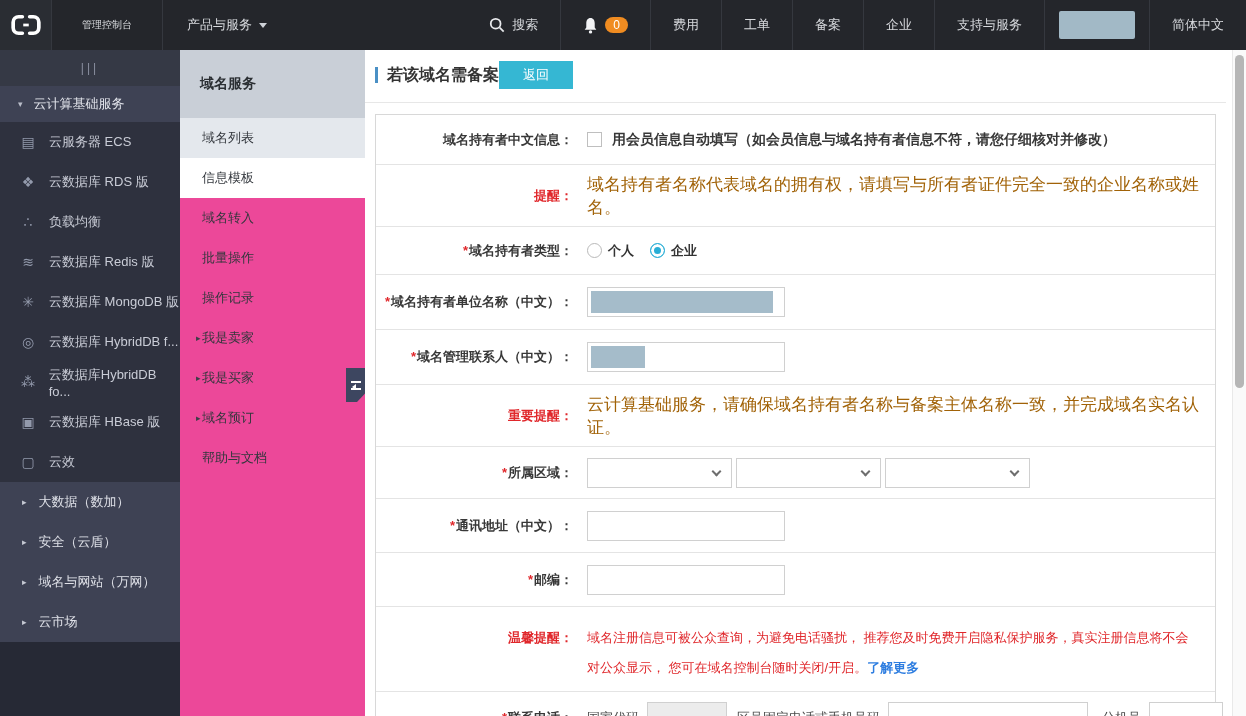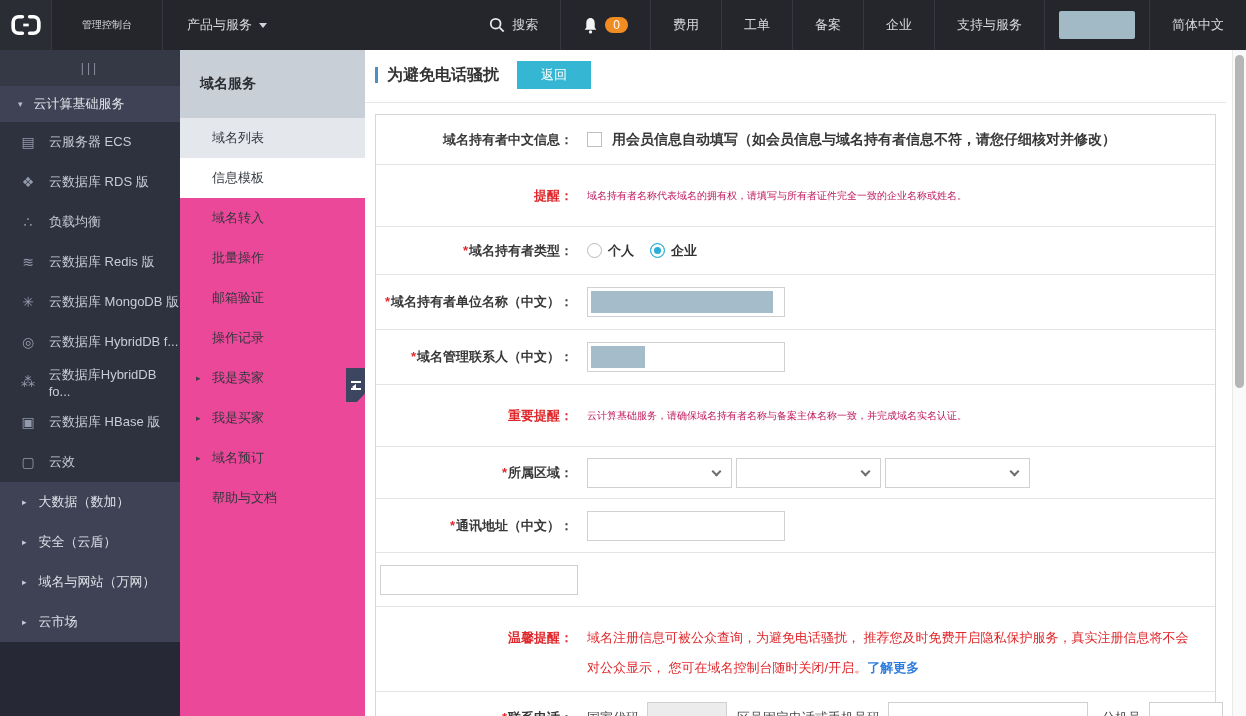--- a/index.html
+++ b/index.html
@@ -32,44 +32,44 @@
   .sb-item { height:40px; display:flex; align-items:center; padding-left:18px; cursor:pointer; }
   .sb-icon { width:20px; margin-right:11px; color:#939aac; font-size:14px; text-align:center; }
   .sb-groups { background:#3e4254; }
   .sb-group { height:40px; display:flex; align-items:center; padding-left:22px; color:#dfe1e8; cursor:pointer; }
   .sb-caret-right { font-size:9px; color:#c6cad4; margin-right:12px; }
   .sb-footer { height:74px; background:#262935; }
 
   
   .submenu { width:185px; flex:none; background:#ec4899; position:relative; font-size:13px; }
   .sm-title { height:68px; background:#c9cfd7; display:flex; align-items:center; padding-left:20px; font-weight:bold; font-size:14px; color:#2b2f33; }
-  .sm-item { height:40px; display:flex; align-items:center; padding-left:32px; color:#33373d; position:relative; cursor:pointer; }
+  .sm-item { height:40px; display:flex; align-items:center; padding-left:22px; color:#33373d; position:relative; cursor:pointer; }
   .sm-item.first { background:#e4e8ed; }
   .sm-item.selected { background:#ffffff; }
   .sm-caret { position:absolute; left:16px; font-size:9px; color:#3a3e46; }
   .collapse-tab { position:absolute; left:166px; top:318px; width:20px; height:34px; background:#3d4660; display:flex; align-items:center; justify-content:center; cursor:pointer; clip-path:polygon(0 0,100% 0,100% 72%,55% 100%,0 100%); }
   .tab-ico { width:10px; height:9px; border-top:2px solid #fff; border-bottom:2px solid #fff; position:relative; }
   .tab-ico::after { content:""; position:absolute; left:-2px; top:1px; width:0; height:0; border:3px solid transparent; border-right:4px solid #fff; }
 
   
   .main { flex:1; background:#fff; position:relative; overflow:hidden; }
   .main-header { display:flex; align-items:center; height:30px; margin:10px 0 0 10px; }
   .title-accent { width:3px; height:16px; background:#4a90c5; margin-right:9px; }
   .page-title { font-size:16px; font-weight:bold; color:#333; }
-  .back-btn { margin-left:18px; width:74px; height:28px; background:#35b7d3; color:#fff; font-size:13px; border:none; cursor:pointer; font-family:inherit; }
+  .back-btn { margin-left:0; width:74px; height:28px; background:#35b7d3; color:#fff; font-size:13px; border:none; cursor:pointer; font-family:inherit; }
   .main-divider { height:1px; background:#e7e7e7; margin:12px 6px 0 0; }
 
   .form { margin:11px 16px 0 10px; border:1px solid #d8d8d8; background:#fff; }
   .frow { display:flex; align-items:center; border-bottom:1px solid #e4e4e4; }
   .frow:last-child { border-bottom:none; }
   .flabel { width:207px; flex:none; text-align:right; font-size:13px; font-weight:bold; color:#383838; padding-right:10px; line-height:18px; }
   .fcontent { display:flex; align-items:center; margin-left:4px; }
   .req { color:#e0272b; margin-right:1px; }
   .red-label { color:#e0272b; }
-  .notice-text { font-size:10px; color:#be185d; }
+  .notice-text { font-size:17px; color:#a16207; }
   .h50{height:50px} .h62{height:62px} .h48{height:48px} .h55{height:55px}
   .h52{height:52px} .h54{height:54px}
   .h85{height:85px; align-items:flex-start; padding-top:16px;}
   .h60{height:60px; align-items:flex-start; padding-top:10px;}
   .checkbox { width:15px; height:15px; border:1px solid #bfbfbf; background:#fff; margin-right:10px; flex:none; cursor:pointer; }
   .cb-text { font-size:14px; font-weight:bold; color:#383838; }
   .radio { width:15px; height:15px; border-radius:50%; border:1px solid #b9b9b9; background:#fff; margin-right:6px; flex:none; cursor:pointer; }
   .radio.checked { border:1px solid #29aed6; background:#29aed6; box-shadow:inset 0 0 0 3px #fff; }
   .radio-label { font-size:13px; font-weight:bold; color:#333; margin-right:16px; }
   .tinput { width:198px; height:30px; border:1px solid #d0d0d0; background:#fff; position:relative; font-family:inherit; font-size:13px; padding:0 6px; }
@@ -227,23 +227,20 @@
       <div class="sm-item selected">
         <span>信息模板</span>
       </div>
       <div class="sm-item">
         <span>域名转入</span>
       </div>
       <div class="sm-item">
         <span>批量操作</span>
       </div>
       <div class="sm-item">
-        <span>邮箱验证</span>
-      </div>
-      <div class="sm-item">
         <span>操作记录</span>
       </div>
       <div class="sm-item">
         <span class="sm-caret">▸</span>
         <span>我是卖家</span>
       </div>
       <div class="sm-item">
         <span class="sm-caret">▸</span>
         <span>我是买家</span>
       </div>
@@ -255,21 +252,21 @@
         <span>帮助与文档</span>
       </div>
       <div class="collapse-tab">
         <span class="tab-ico"></span>
       </div>
     </nav>
 
     <main class="main">
       <div class="main-header">
         <span class="title-accent"></span>
-        <span class="page-title">为避免电话骚扰</span>
+        <span class="page-title">若该域名需备案</span>
         <button class="back-btn">返回</button>
       </div>
       <div class="main-divider"></div>
 
       <div class="form">
 
         <div class="frow h50">
           <div class="flabel">域名持有者中文信息：</div>
           <div class="fcontent">
             <span class="checkbox"></span>
@@ -335,20 +332,21 @@
         </div>
 
         <div class="frow h54">
           <div class="flabel"><span class="req">*</span><span>通讯地址（中文）：</span></div>
           <div class="fcontent">
             <input class="tinput" value="" style="">
           </div>
         </div>
 
         <div class="frow h54">
+          <div class="flabel"><span class="req">*</span><span>邮编：</span></div>
           <div class="fcontent">
             <input class="tinput" value="" style="">
           </div>
         </div>
 
         <div class="frow h85">
           <div class="flabel red-label" style="line-height:30px">温馨提醒：</div>
           <div class="fcontent" style="align-items:flex-start">
             <div class="privacy-text"><span>域名注册信息可被公众查询，为避免电话骚扰， 推荐您及时免费开启隐私保护服务，真实注册信息将不会对公众显示， 您可在域名控制台随时关闭/开启。</span><a class="learn-link">了解更多</a></div>
           </div>

